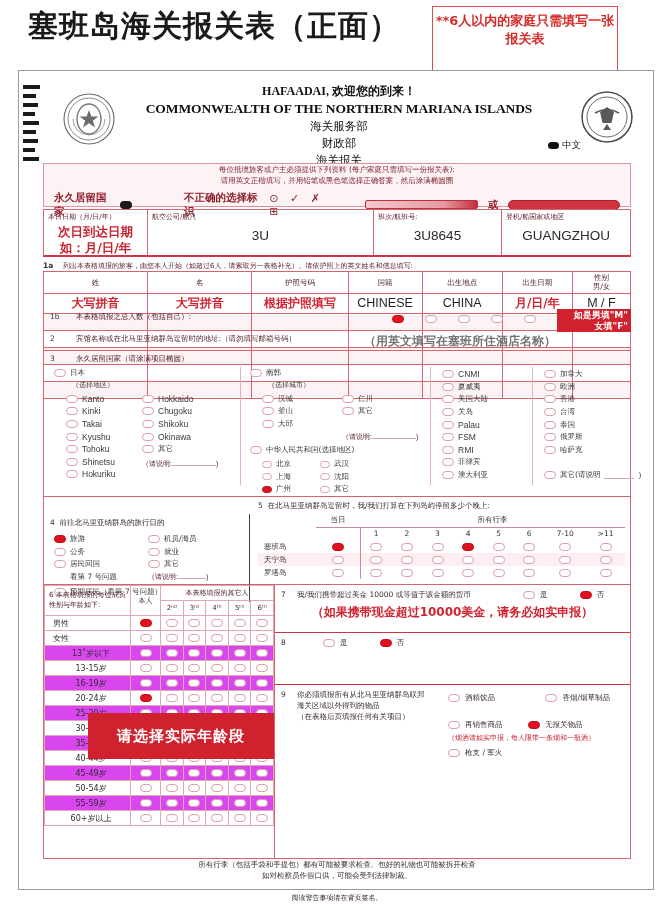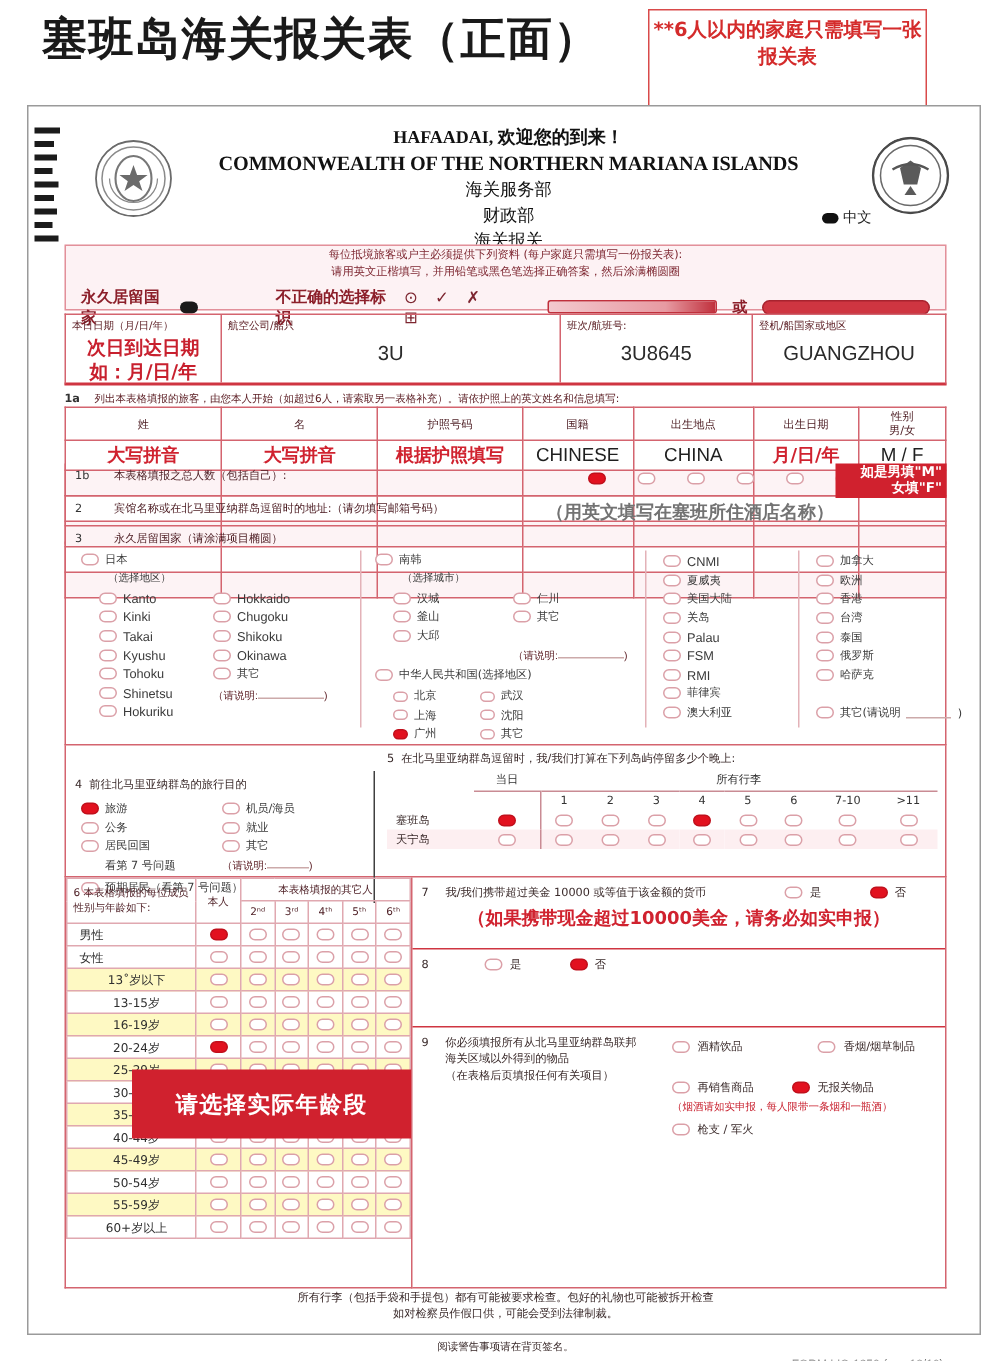--- a/index.html
+++ b/index.html
@@ -134,21 +134,21 @@
   .s5tbl td { font-size:7.5px; color:#333; text-align:center; height:13px; }
   .s5tbl td.isle { text-align:left; padding-left:6px; color:#3a2a2a;}
   .s5row.hl { background:#fdeff1;margin-top:47px; }
 
   
   .s6 { position:absolute; left:24px; top:514px; width:232px; height:274px; border:1px solid #d4646f; border-top:none; }
   .agetbl { width:100%; border-collapse:collapse; font-family:"DejaVu Sans", sans-serif; }
   .agetbl td { border:1px solid #e0a8b0; font-size:7.5px; text-align:center; height:15px; color:#333; }
   .agetbl td.lft { text-align:left; padding-left:8px; font-size:8px; color:#2e2e2e;}
   .agetbl td.hd { font-size:7px; color:#4a1a20; }
-  .agetbl tr.shade td { background:#fef9c3; }
+  .agetbl tr.shade td { background:#d946ef; }
   .age-overlay {
     position:absolute; left:44px; top:128px; width:186px; height:46px;
     background:#d0212e; color:#fff; font-weight:bold; font-size:15px;
     display:flex; align-items:center; justify-content:center;
     font-family:"DejaVu Sans", sans-serif; z-index:9; letter-spacing:1px;
   }
 
   
   .s789 { position:absolute; left:256px; top:514px; width:356px; height:274px; border:1px solid #d4646f; border-top:none; border-left:none;}
   .qbox { position:relative; border-bottom:1px solid #cf3541; padding:5px 6px 4px 6px; }
@@ -646,20 +646,32 @@
             <td><span class="bub"></span></td>
             <td><span class="bub"></span></td>
             <td><span class="bub f"></span></td>
             <td><span class="bub"></span></td>
             <td><span class="bub"></span></td>
             <td><span class="bub"></span></td>
             <td><span class="bub"></span></td>
           </tr>
           <tr class="s5row hl">
             <td class="isle">天宁岛</td>
+            <td style="border-right:1px solid #c98b94;"><span class="bub"></span></td>
+            <td><span class="bub"></span></td>
+            <td><span class="bub"></span></td>
+            <td><span class="bub"></span></td>
+            <td><span class="bub"></span></td>
+            <td><span class="bub"></span></td>
+            <td><span class="bub"></span></td>
+            <td><span class="bub"></span></td>
+            <td><span class="bub"></span></td>
+          </tr>
+          <tr class="s5row">
+            <td class="isle">罗塔岛</td>
             <td style="border-right:1px solid #c98b94;"><span class="bub"></span></td>
             <td><span class="bub"></span></td>
             <td><span class="bub"></span></td>
             <td><span class="bub"></span></td>
             <td><span class="bub"></span></td>
             <td><span class="bub"></span></td>
             <td><span class="bub"></span></td>
             <td><span class="bub"></span></td>
             <td><span class="bub"></span></td>
           </tr>

